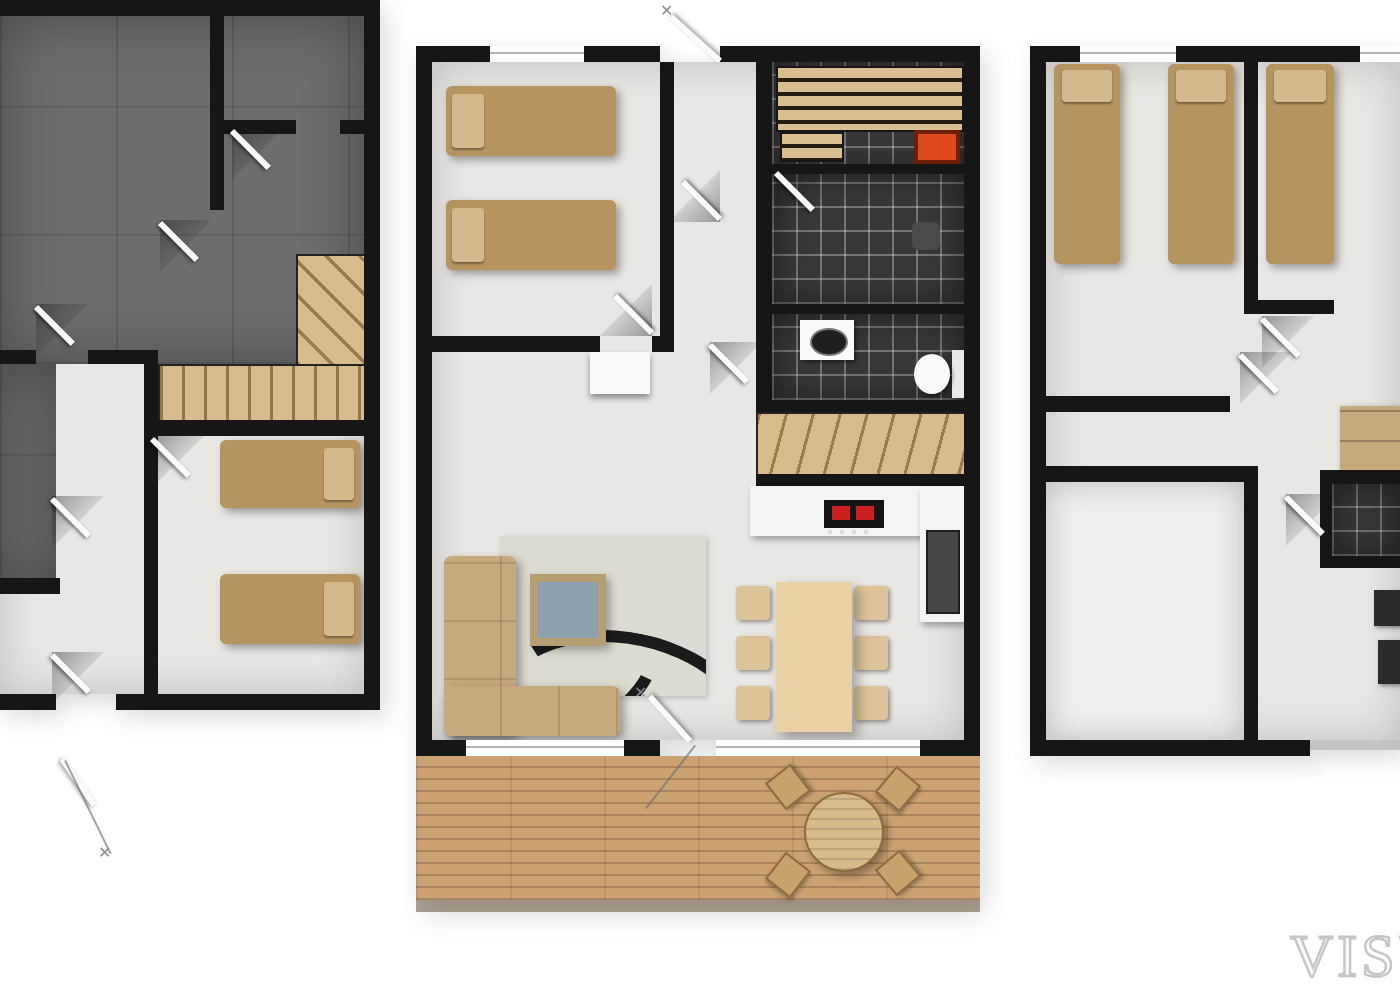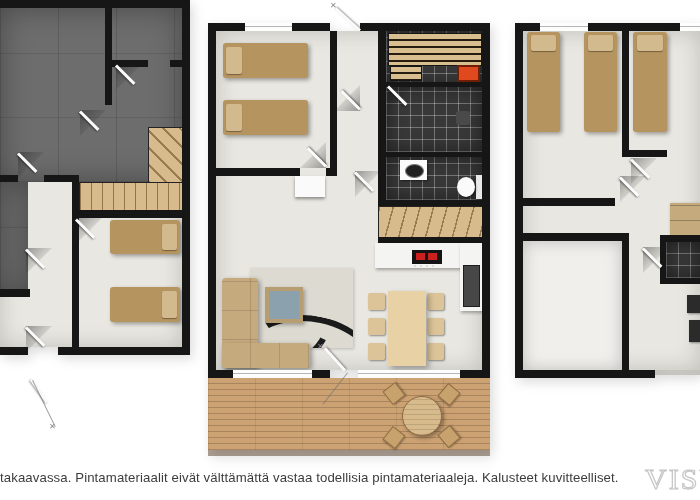--- a/index.html
+++ b/index.html
@@ -281,15 +281,14 @@
 
     <div class="wall" style="left:0;top:0;width:25px;height:8px;"></div>
     <div class="window" style="left:25px;top:0;width:48px;height:8px;"></div>
     <div class="wall" style="left:73px;top:0;width:92px;height:8px;"></div>
     <div class="window" style="left:165px;top:0;width:20px;height:8px;"></div>
     <div class="wall" style="left:0;top:0;width:8px;height:355px;"></div>
     <div class="wall" style="left:0;top:347px;width:140px;height:8px;"></div>
     <div class="floor-light" style="left:140px;top:347px;width:45px;height:5px;"></div>
   </div>
 
-  <div class="caption">takaavassa. Pintamateriaalit eivät välttämättä vastaa todellisia pintamateriaaleja. Kalusteet kuvitteelliset.</div>
   <div class="watermark">Visu</div>
 </div>
 
 </body></html>

